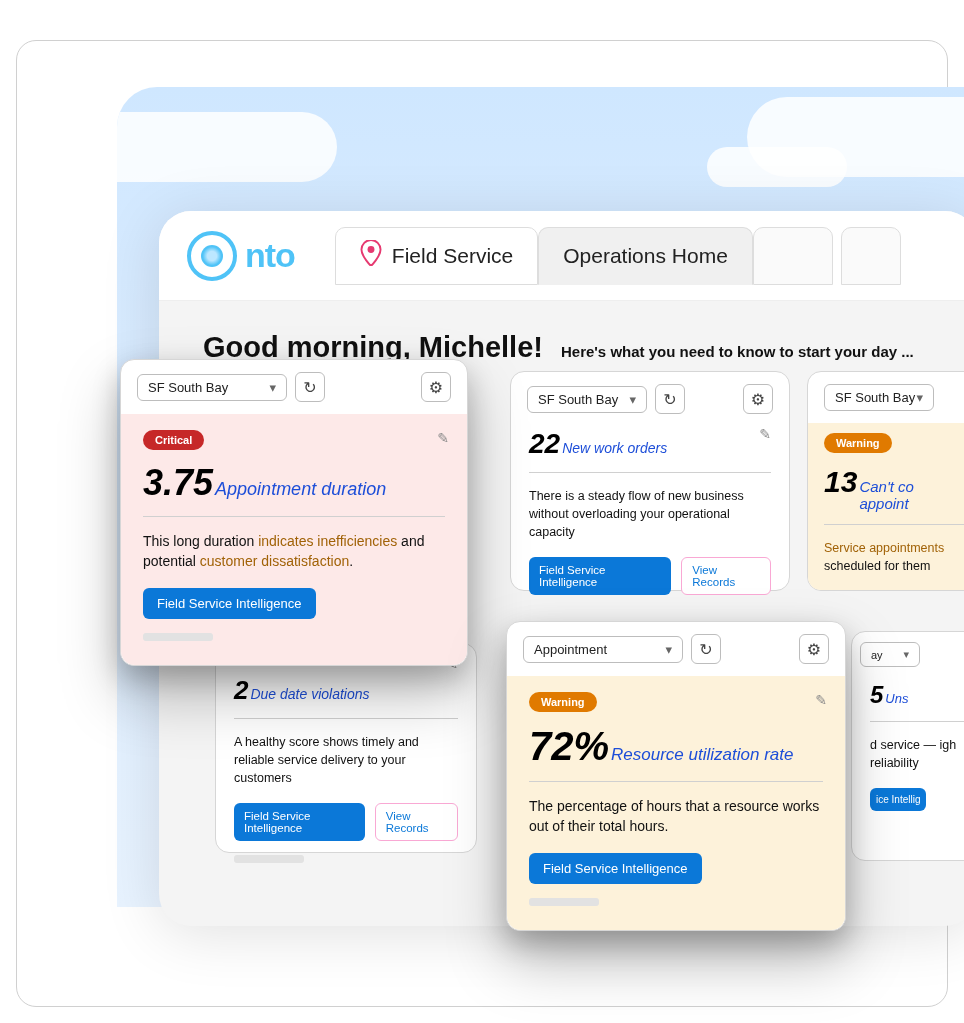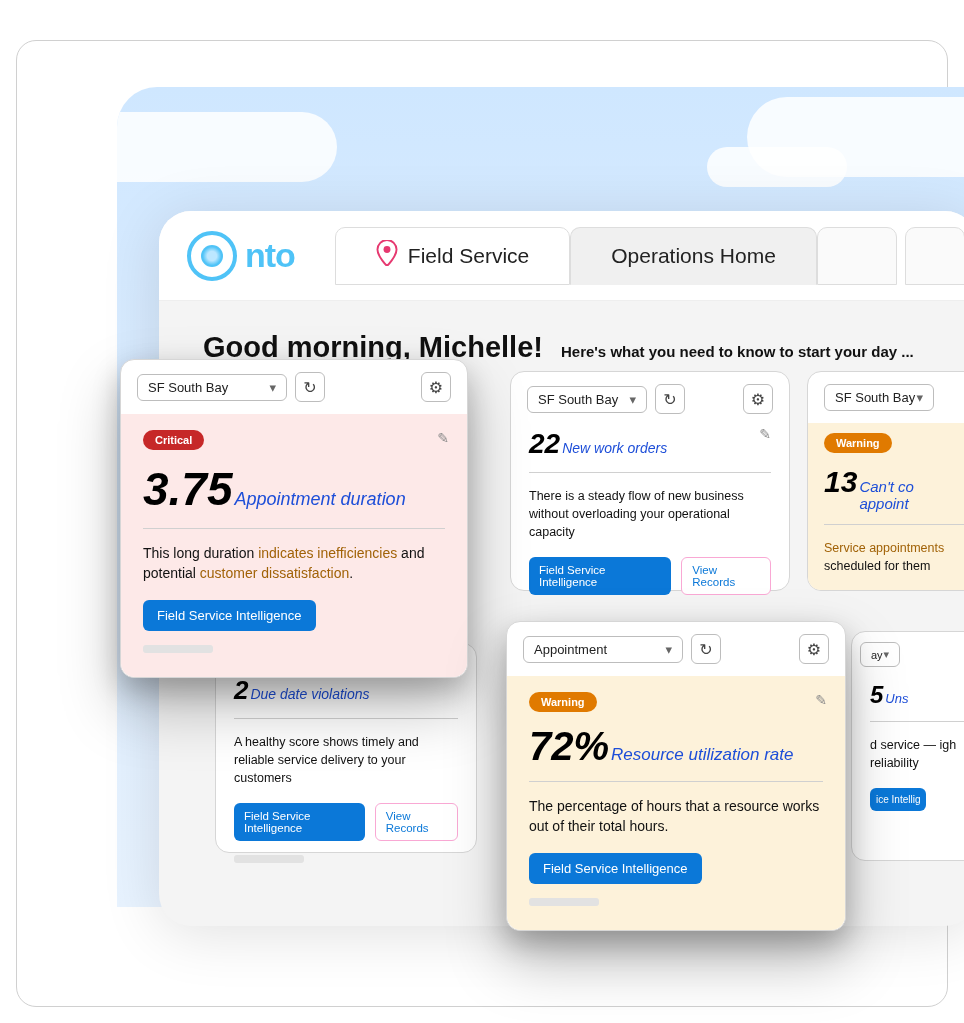--- a/index.html
+++ b/index.html
@@ -65,21 +65,21 @@
     border: 4px solid #4fc3f7;
     border-radius: 50%;
     display: flex; align-items: center; justify-content: center;
   }
   .logo-swirl { width: 22px; height: 22px; border-radius: 50%; background: radial-gradient(circle, #bce7ff 30%, #4fc3f7 60%); }
   .logo-text {
     font-size: 34px; font-weight: 800; color: #4fc3f7;
     letter-spacing: -1px;
   }
   .nav-tab {
-    height: 58px; padding: 0 40px;
+    height: 58px; padding: 0 24px;
     border: 1px solid #ddd;
     background: #fff;
     display: flex; align-items: center; gap: 10px;
     font-size: 21px; font-weight: 500; color: #222;
     border-radius: 10px 10px 0 0;
     margin-right: 0;
   }
   .nav-tab.active { background: #f0f0f0; border-bottom-color: #f0f0f0; }
   .nav-tab .pin-icon svg { width: 22px; height: 26px; }
   .nav-tab.stub { width: 80px; padding: 0; background: #fafafa; }
@@ -284,21 +284,21 @@
         <div class="btn-row">
           <div class="btn primary sm">Field Service Intelligence</div>
           <div class="btn outline sm">View Records</div>
         </div>
         <div class="footer-bar"></div>
       </div>
     </div>
 
     <div class="card clip-right" style="top:590px; left:834px; width:140px; height:230px;">
       <div class="region-bar" style="padding:10px 8px">
-        <div class="select" style="width:40px; font-size:11px">
+        <div class="select" style="width:60px; font-size:11px">
             <span>ay</span>
             <span class="chev">▾</span>
           </div>
       </div>
       <div class="card-body tight">
         <div class="metric-row">
           <span class="metric-val" style="font-size:24px">5</span>
           <span class="metric-lbl" style="font-size:13px">Uns</span>
         </div>
         <hr class="sep">
@@ -320,21 +320,21 @@
           </div>
         <div class="icon-btn right">
             <span>⚙</span>
           </div>
       </div>
       <div class="card-body-wrap">
         <div class="card-body">
           <span class="edit-icon" style="top:16px">✎</span>
           <span class="badge critical">Critical</span>
           <div class="metric-row">
-            <span class="metric-val" style="font-size:46px">3.75</span>
+            <span class="metric-val" style="font-size:36px">3.75</span>
             <span class="metric-lbl" style="font-size:18px">Appointment duration</span>
           </div>
           <hr class="sep">
           <div class="desc">
             <span>This long duration </span><span class="link">indicates inefficiencies</span><span> and potential </span><span class="link">customer dissatisfaction</span><span>.</span>
           </div>
           <div class="btn-row">
             <div class="btn primary">Field Service Intelligence</div>
           </div>
           <div class="footer-bar"></div>

